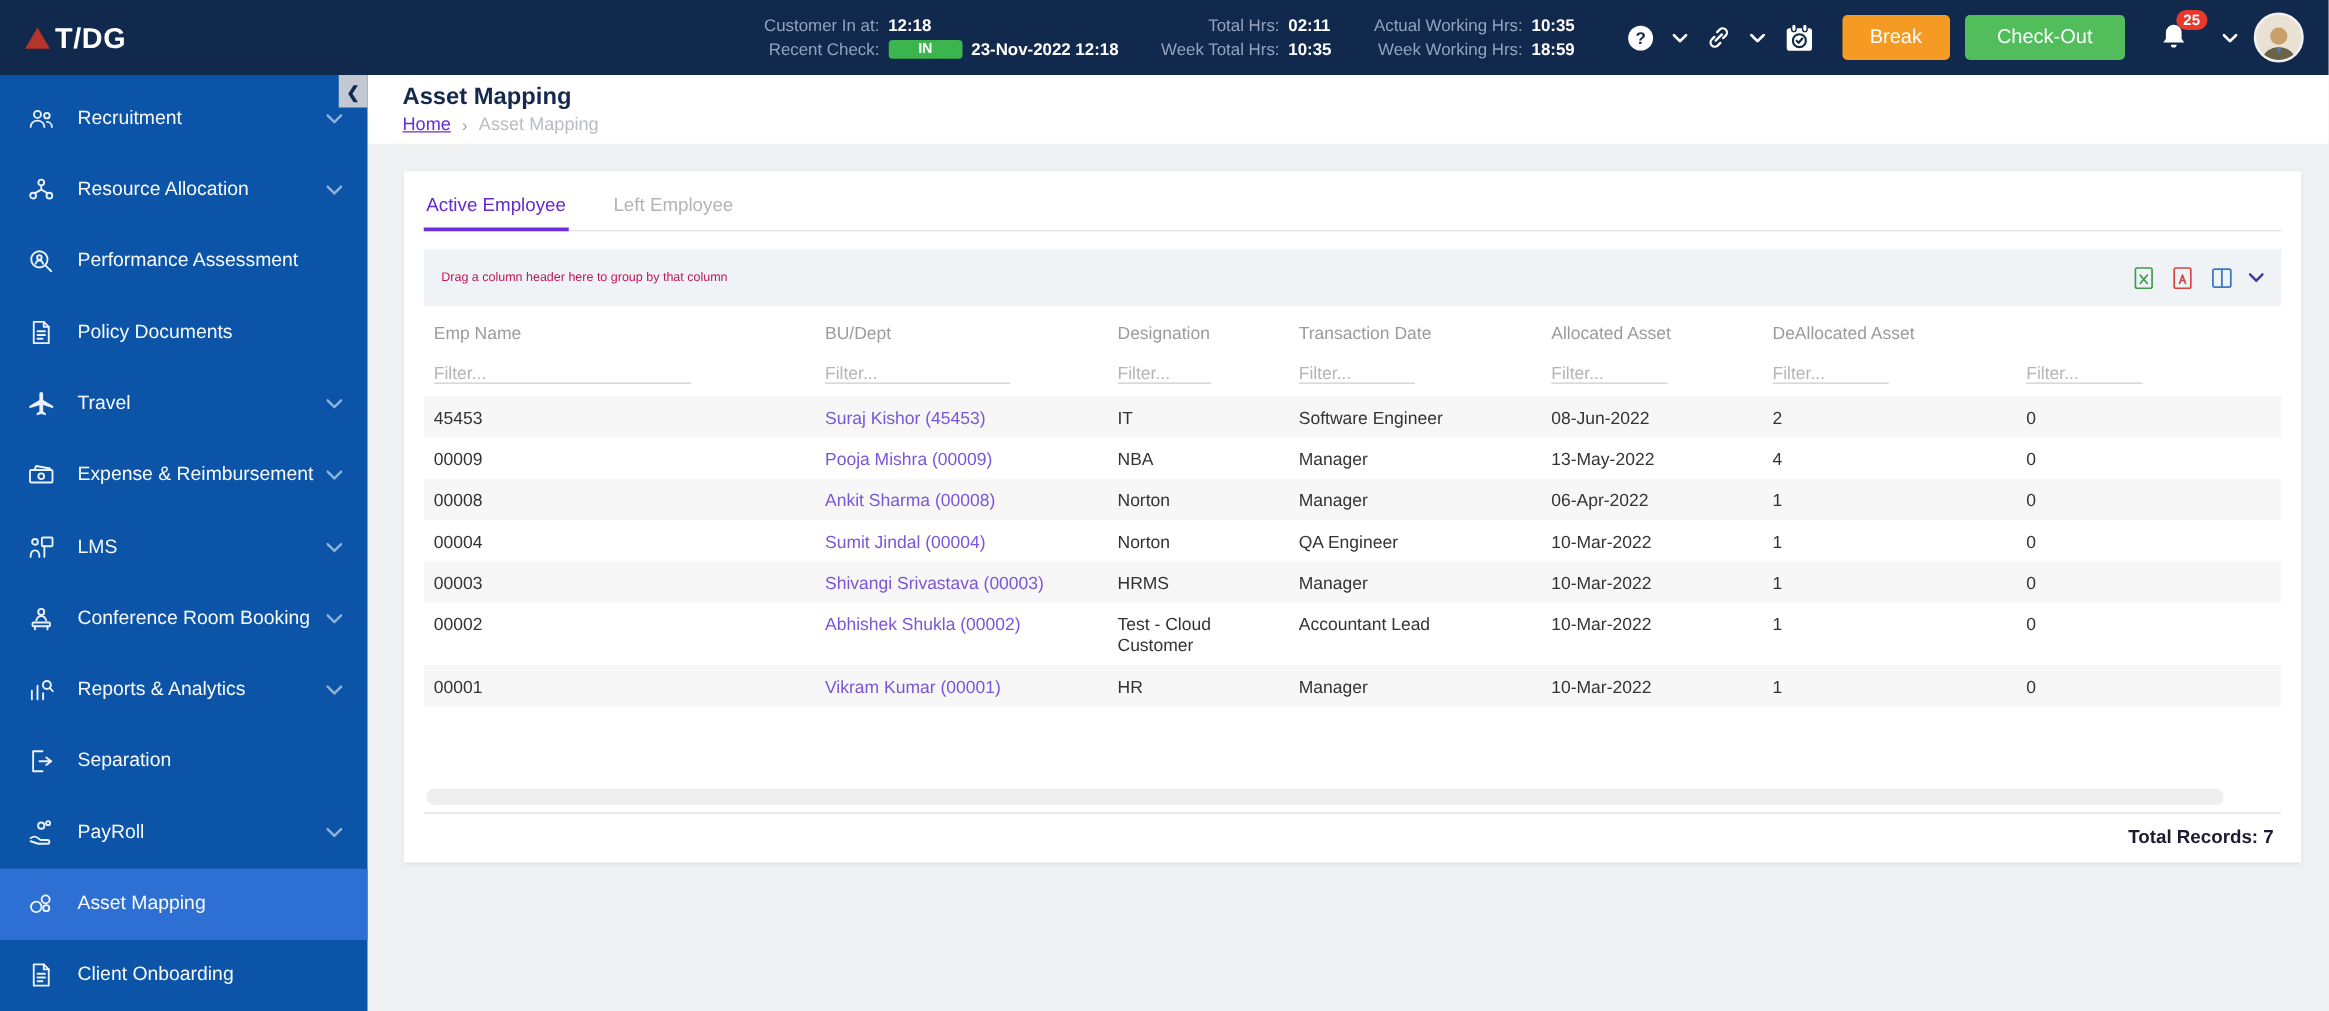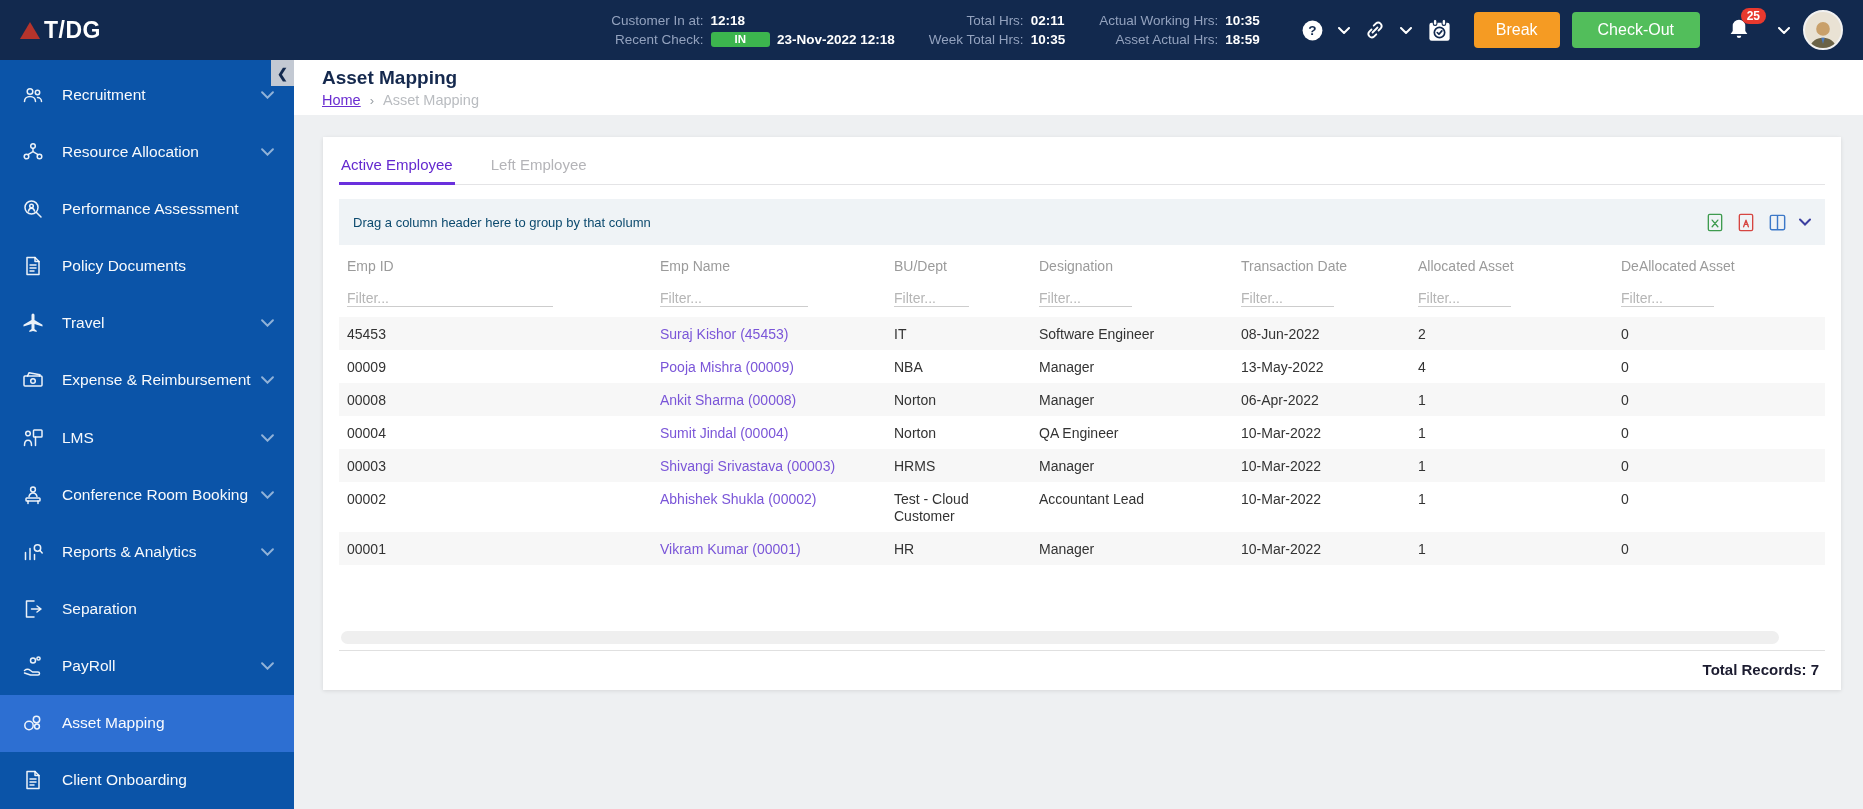--- a/index.html
+++ b/index.html
@@ -63,21 +63,21 @@
 
   
   .card { background:#fff; margin:22px 22px 0 29px; width:1518px; height:553px;
     box-shadow:0 1px 4px rgba(0,0,0,.10); padding:0 16px; display:flex;
     flex-direction:column; }
   .tabs { display:flex; gap:34px; border-bottom:1px solid #E4E4E6; padding-top:13px; }
   .tab { font-size:15px; padding:6px 2px 9px; cursor:pointer; color:#B4B4B8; }
   .tab.active { color:#6429CF; border-bottom:3px solid #6A30DD; margin-bottom:-1px; }
   .group-panel { background:#EFF3F6; margin-top:14px; height:46px; display:flex;
     align-items:center; padding:0 14px; }
-  .group-text { font-size:13px; color:#0c4a6e; }
+  .group-text { font-size:10px; color:#be185d; }
   .panel-icons { margin-left:auto; display:flex; align-items:center; gap:11px; }
   .panel-icons > * { cursor:pointer; display:flex; }
 
   .grid { --cols:313px 234px 145px 202px 177px 203px minmax(0,1fr); }
   .grid-row { display:grid; grid-template-columns:var(--cols); }
   .hdr-cell { font-size:14px; color:#9B9B9B; padding:13px 10px 10px 8px; white-space:nowrap; }
   .filter-cell { padding:6px 10px 10px 8px; }
   .filter-cell input { border:none; border-bottom:1px solid #CDCDCD; background:transparent;
     font-size:14px; color:#333; font-family:inherit; outline:none; display:block; }
   .filter-cell input::placeholder { color:#B5B5B5; }
@@ -117,21 +117,21 @@
   <div class="info-group">
     <span class="info-label">Total Hrs:</span>
     <span class="info-value">02:11</span>
     <span class="info-label">Week Total Hrs:</span>
     <span class="info-value">10:35</span>
   </div>
 
   <div class="info-group">
     <span class="info-label">Actual Working Hrs:</span>
     <span class="info-value">10:35</span>
-    <span class="info-label">Asset Actual Hrs:</span>
+    <span class="info-label">Week Working Hrs:</span>
     <span class="info-value">18:59</span>
   </div>
 
   <button class="icon-btn">
     <svg width="23" height="23" viewBox="0 0 22 22">
         <circle cx="11" cy="11" r="9.5" fill="#fff"></circle>
         <text x="11" y="15.5" font-size="13" font-weight="bold" fill="#12294E" text-anchor="middle" font-family="Liberation Sans,sans-serif">?</text>
       </svg>
   </button>
   <span class="chev-sm">
@@ -419,21 +419,20 @@
           <svg width="12" height="8" viewBox="0 0 12 7">
               <path d="M1 1l5 5 5-5" fill="none" stroke="#3B3FA0" stroke-width="2" stroke-linecap="round"></path>
             </svg>
         </span>
       </span>
     </div>
 
     <div class="grid">
 
       <div class="grid-row">
-        <div class="hdr-cell">Emp ID</div>
         <div class="hdr-cell">Emp Name</div>
         <div class="hdr-cell">BU/Dept</div>
         <div class="hdr-cell">Designation</div>
         <div class="hdr-cell">Transaction Date</div>
         <div class="hdr-cell">Allocated Asset</div>
         <div class="hdr-cell">DeAllocated Asset</div>
       </div>
 
       <div class="grid-row">
         <div class="filter-cell">

